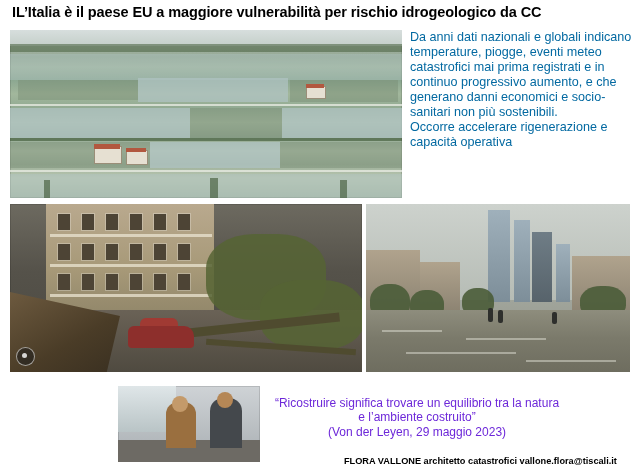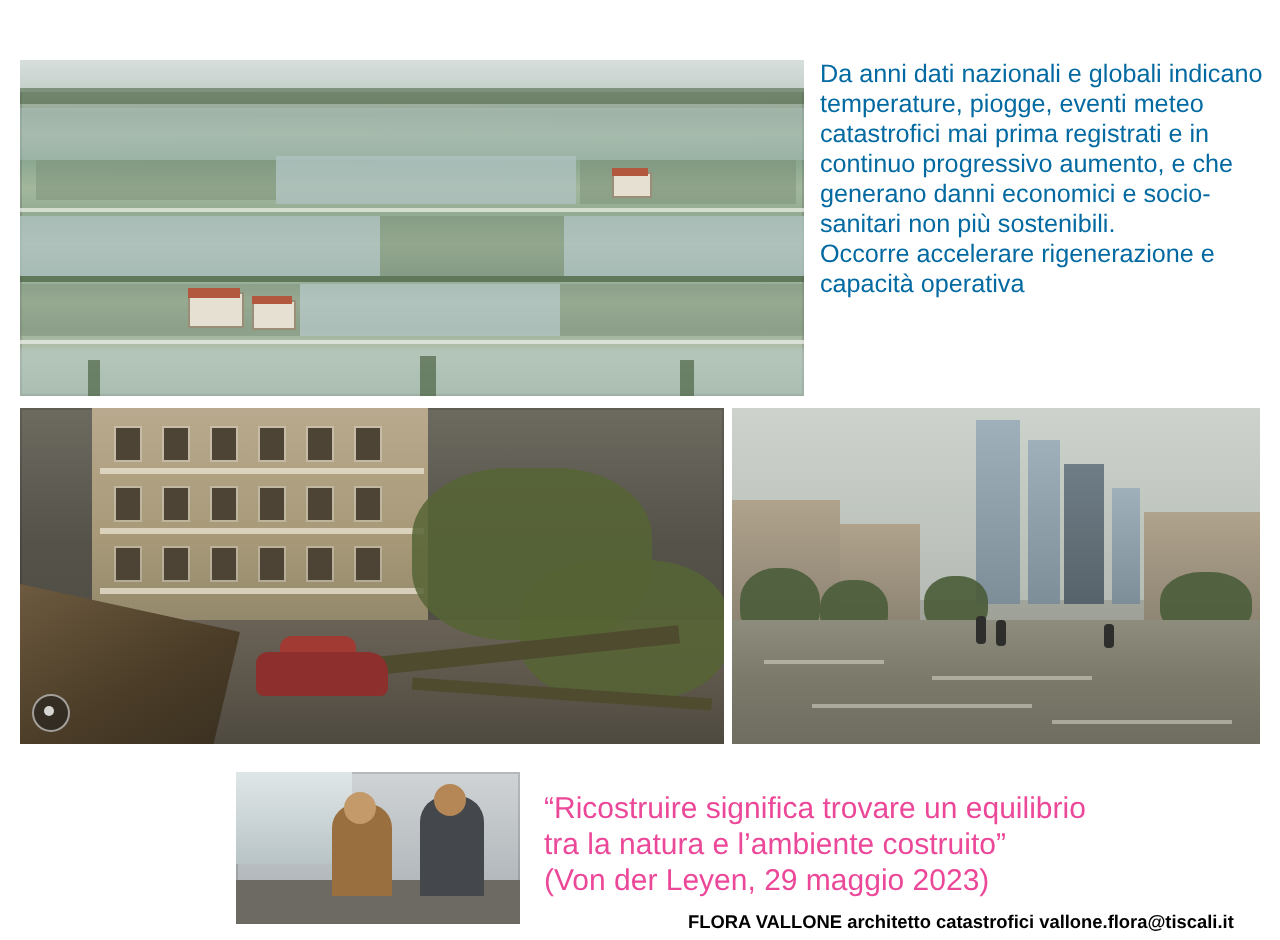--- a/index.html
+++ b/index.html
@@ -277,23 +277,24 @@
     background: #b58756;
     border-radius: 50%;
   }
 
   
   .quote {
     position: absolute;
     left: 272px;
     top: 396px;
     width: 290px;
-    font-size: 15px;
+    font-size: 12px;
     line-height: 1.2;
-    color: #ec4899;
+    color: #6d28d9;
+    text-align: center;
   }
   .quote .q-main { font-weight: normal; }
   .quote .q-source { }
 
   
   .credit {
     position: absolute;
     left: 344px;
     top: 456px;
     width: 292px;
@@ -301,20 +302,21 @@
     font-weight: bold;
     color: #000;
     white-space: nowrap;
   }
 </style>
 </head>
 <body>
 
 <div class="slide">
 
+  <div class="title">IL’Italia è il paese EU a maggiore vulnerabilità per rischio idrogeologico da CC</div>
 
   <div class="bodytext">
     <p>Da anni dati nazionali e globali indicano temperature, piogge, eventi meteo catastrofici mai prima registrati e in continuo progressivo aumento, e che generano danni economici e socio-sanitari non più sostenibili.</p>
     <p>Occorre accelerare rigenerazione e capacità operativa</p>
   </div>
 
   <div class="photo photo-aerial">
     <div class="sky"></div>
     <div class="treeline"></div>
 

